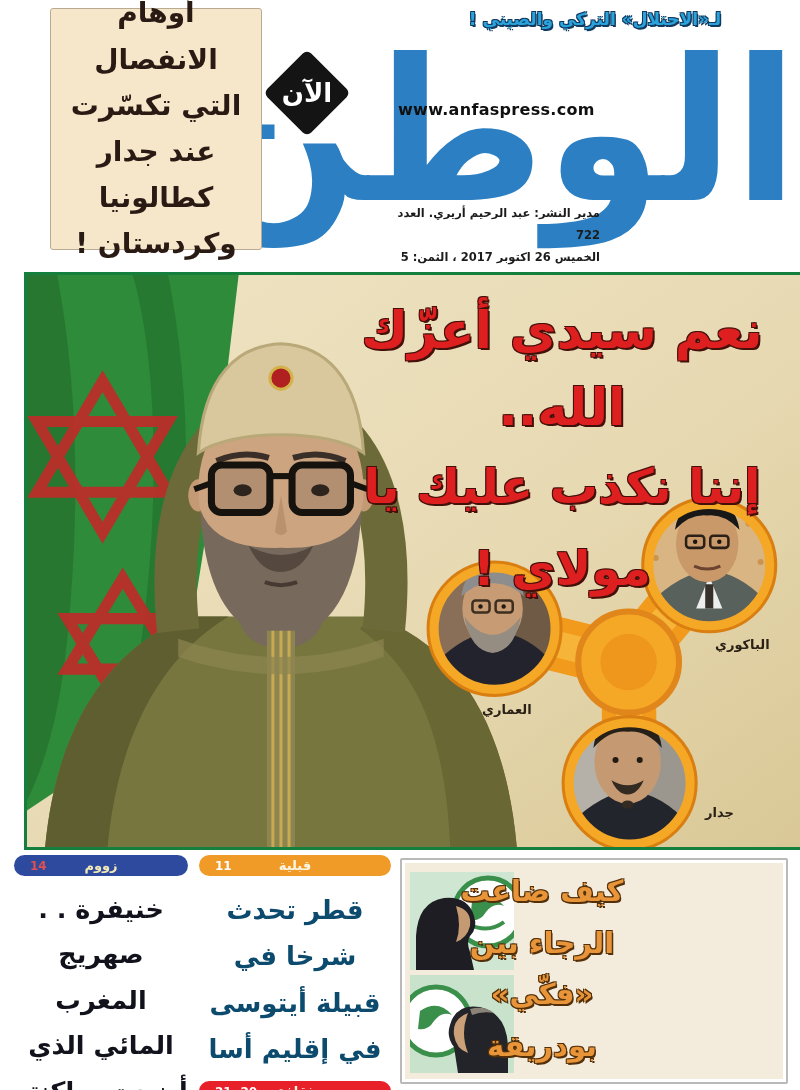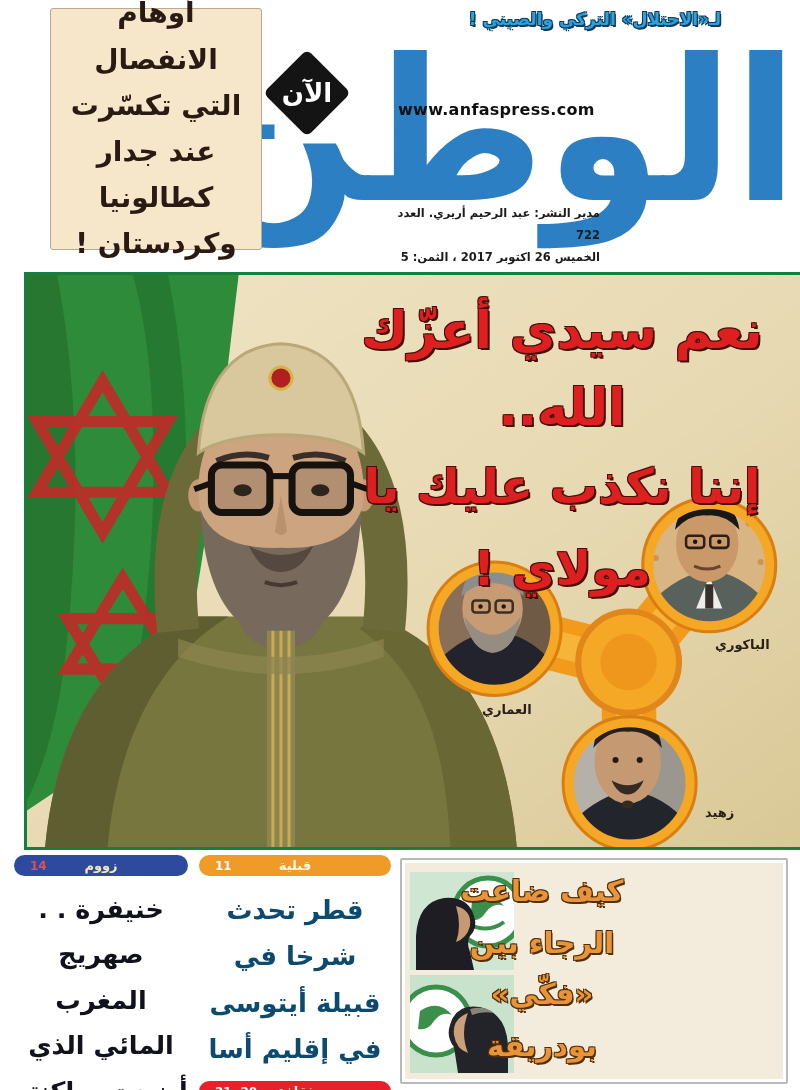--- a/index.html
+++ b/index.html
@@ -284,21 +284,21 @@
       </g>
     </svg>
 
     <div class="main-headline">
       <div class="l1">نعم سيدي أعزّك الله..</div>
       <div class="l2">إننا نكذب عليك يا مولاي !</div>
     </div>
 
     <span class="spinner-label" style="left:455px;top:427px;">العماري</span>
     <span class="spinner-label" style="left:688px;top:362px;">الباكوري</span>
-    <span class="spinner-label" style="left:678px;top:530px;">زهيد</span>
+    <span class="spinner-label" style="left:678px;top:530px;">جدار</span>
   </div>
 
   <div class="bottom-col col-left">
     <div class="tag tag-blue">
       <span class="tag-label">زووم</span>
       <span class="tag-page">14</span>
     </div>
     <div class="story-headline">خنيفرة . . صهريج المغرب المائي الذي أضحت ساكنته مهددة بشبح العطش ! !</div>
   </div>
 

